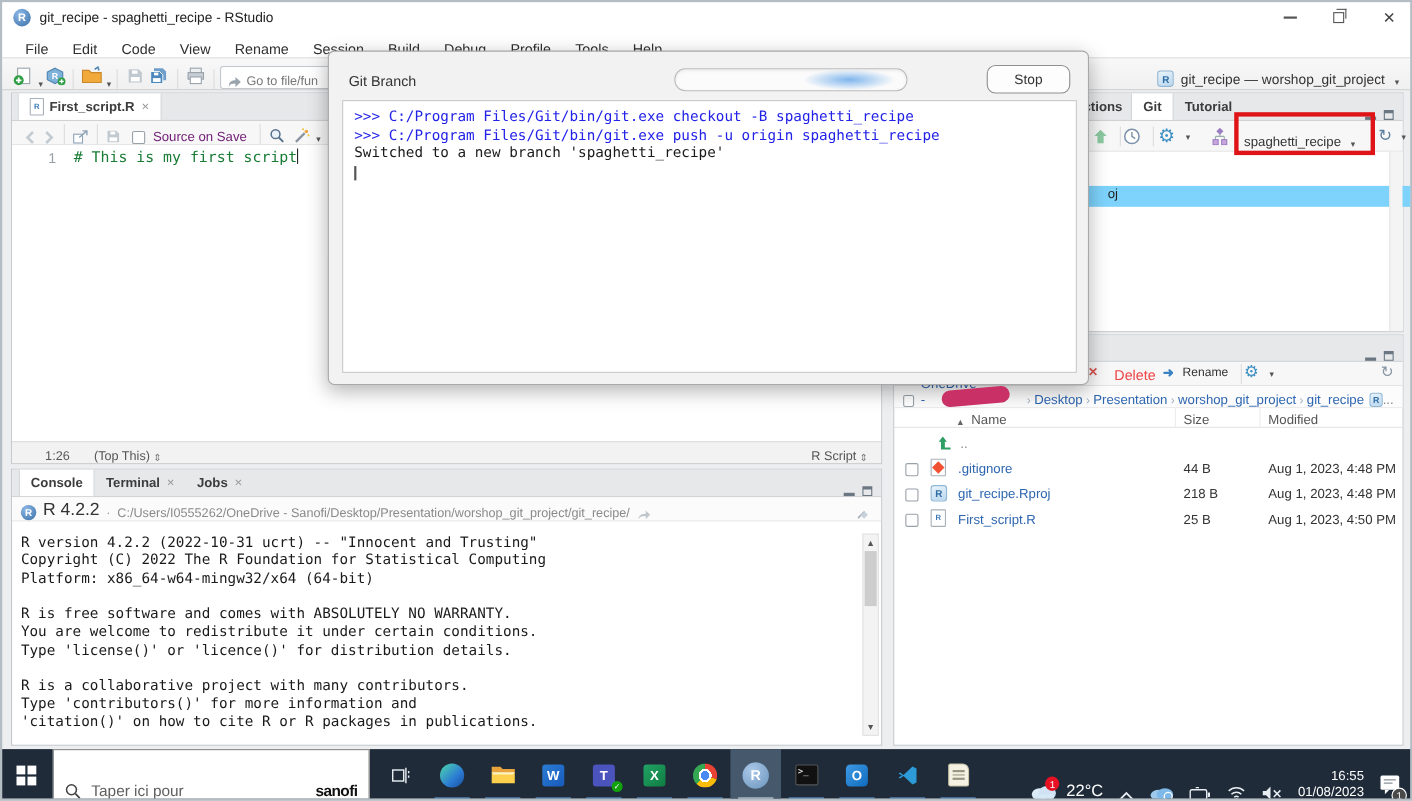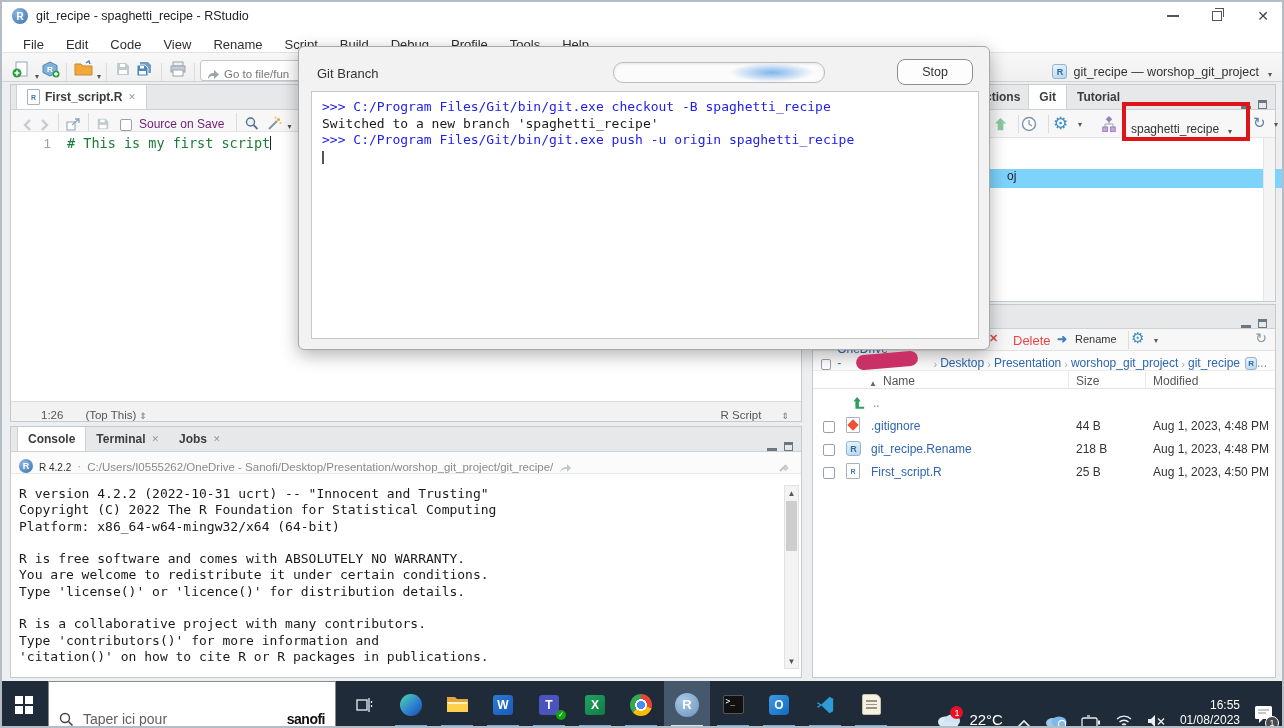--- a/index.html
+++ b/index.html
@@ -46,21 +46,21 @@
     </span>
   <span class="abs" style="left:1246px;top:2px;width:30px;height:24px;display:flex;align-items:center;justify-content:center;font-size:14px;color:#444">✕</span>
 </div>
 
 <div class="abs row" style="left:0;top:28px;width:1280px;height:22px;background:#fff;font-size:13px;color:#2f2f2f;padding-left:10px">
   <span style="padding:0 11px">File</span>
   <span style="padding:0 11px">Edit</span>
   <span style="padding:0 11px">Code</span>
   <span style="padding:0 11px">View</span>
   <span style="padding:0 11px">Rename</span>
-  <span style="padding:0 11px">Script</span>
+  <span style="padding:0 11px">Session</span>
   <span style="padding:0 11px">Build</span>
   <span style="padding:0 11px">Debug</span>
   <span style="padding:0 11px">Profile</span>
   <span style="padding:0 11px">Tools</span>
   <span style="padding:0 11px">Help</span>
 </div>
 
 <div class="abs row" style="left:0;top:50px;width:1280px;height:30px;background:linear-gradient(#f8f8f8,#f0f0f0);border-top:1px solid #e2e2e2;border-bottom:1px solid #d2d2d2;padding-left:8px">
   <span class="tico">
     <svg width="18" height="18" viewBox="0 0 18 18">
@@ -171,21 +171,21 @@
   <div class="abs" style="left:0;top:47px;right:0;bottom:20px;background:#fff">
     <span class="abs" style="left:0;top:4px;width:40px;text-align:right;color:#9aa0a6;font-size:13px">1</span>
     <span class="abs mono" style="left:56px;top:3px;font-size:13.5px;color:#1a7d36"><span># This is my first script</span><span style="display:inline-block;width:1px;height:14px;background:#222;vertical-align:-2px"></span></span>
   </div>
   <div class="abs row" style="left:0;bottom:0;width:100%;height:20px;background:#f2f2f2;border-top:1px solid #dcdcdc;font-size:11.5px;color:#555">
     <span style="margin-left:30px">1:26</span>
     <span class="row" style="margin-left:22px;gap:3px">
         <span>(Top This)</span>
         <span style="font-size:9px;color:#777">⇕</span>
       </span>
-    <span class="row" style="margin-left:auto;margin-right:12px;gap:20px">
+    <span class="row" style="margin-left:auto;margin-right:12px;gap:3px">
         <span>R Script</span>
         <span style="font-size:9px;color:#777">⇕</span>
       </span>
   </div>
 </div>
 
 <div class="pane" style="left:8px;top:424px;width:792px;height:252px">
   <div class="tabstrip" style="height:25px;padding-left:6px">
     <span class="tab active">
         <span>Console</span>
@@ -198,21 +198,21 @@
         <span>Jobs</span>
         <span class="tabx">✕</span>
       </span>
     <span class="row" style="margin-left:auto;gap:7px;padding-right:8px">
       <span class="pmin"></span>
       <span class="pmax"></span>
     </span>
   </div>
   <div class="row" style="height:22px;background:#fbfbfb;border-bottom:1px solid #e8e8e8;padding:0 8px;gap:6px">
     <span class="rball" style="width:14px;height:14px;font-size:9px">R</span>
-    <span style="font-size:10px;color:#333">R 4.2.2</span>
+    <span style="font-size:16px;color:#333">R 4.2.2</span>
     <span style="color:#999;font-size:12px">·</span>
     <span style="font-size:11.5px;color:#8a8a8a;white-space:nowrap;overflow:hidden;max-width:600px">C:/Users/I0555262/OneDrive - Sanofi/Desktop/Presentation/worshop_git_project/git_recipe/</span>
     <svg width="12" height="10" viewBox="0 0 12 10">
         <path d="M1 9C2 5 5 4 8 4V1l4 4-4 4V6C5 6 3 6.5 1 9Z" fill="#c0c6cc"></path>
       </svg>
     <svg width="15" height="15" viewBox="0 0 15 15" style="margin-left:auto">
         <path d="M2 13 8 7" stroke="#a8b2ba" stroke-width="1.6"></path>
         <path d="M8 7l3 3-3.5 3.5L4.5 10.5Z" fill="#c9d2da"></path>
       </svg>
   </div>
@@ -340,21 +340,21 @@
       <span class="page abs" style="left:33px;width:14px;height:16px">
           <span style="width:8px;height:8px;background:#f05133;transform:rotate(45deg);display:block"></span>
         </span>
       <span class="abs link" style="left:58px">.gitignore</span>
       <span class="abs" style="left:263px">44 B</span>
       <span class="abs" style="left:340px">Aug 1, 2023, 4:48 PM</span>
     </div>
     <div class="row" style="height:23px;position:relative">
       <span class="cb abs" style="left:10px"></span>
       <span class="rcube abs" style="left:33px;width:15px;height:15px;font-size:9px">R</span>
-      <span class="abs link" style="left:58px">git_recipe.Rename</span>
+      <span class="abs link" style="left:58px">git_recipe.Rproj</span>
       <span class="abs" style="left:263px">218 B</span>
       <span class="abs" style="left:340px">Aug 1, 2023, 4:48 PM</span>
     </div>
     <div class="row" style="height:23px;position:relative">
       <span class="cb abs" style="left:10px"></span>
       <span class="page abs" style="left:33px;width:14px;height:16px">
           <span style="font-size:7px;color:#3a7ab8;font-weight:bold">R</span>
         </span>
       <span class="abs link" style="left:58px">First_script.R</span>
       <span class="abs" style="left:263px">25 B</span>
@@ -366,22 +366,22 @@
 <div class="abs" style="left:296px;top:44px;width:692px;height:304px;background:#f2f2f2;border:1px solid #a8a8a8;border-radius:6px;box-shadow:0 5px 18px rgba(0,0,0,.3);z-index:20">
   <span class="abs" style="left:18px;top:19px;font-size:13px;color:#333">Git Branch</span>
   <span class="abs" style="left:314px;top:15px;width:212px;height:21px;border:1px solid #bcbcbc;border-radius:10px;background:#fbfbfb;box-shadow:inset 0 1px 3px rgba(0,0,0,.08);overflow:hidden">
     <span class="abs" style="left:45%;top:0;width:50%;height:100%;background:radial-gradient(closest-side at 60% 50%, #7fb5ec, rgba(127,181,236,0));"></span>
   </span>
   <span class="abs" style="left:598px;top:12px;width:76px;height:26px;background:#fdfdfd;border:1px solid #8f8f8f;border-radius:8px;display:flex;align-items:center;justify-content:center;font-size:12.5px;color:#333">
       <span>Stop</span>
     </span>
   <div class="abs mono" style="left:12px;top:44px;width:668px;height:248px;background:#fff;border:1px solid #c8c8c8;padding:7px 10px;font-size:13px;line-height:16.5px">
     <div style="color:#2121e8">&gt;&gt;&gt; C:/Program Files/Git/bin/git.exe checkout -B spaghetti_recipe</div>
+    <div style="color:#2121e8">&gt;&gt;&gt; C:/Program Files/Git/bin/git.exe push -u origin spaghetti_recipe</div>
     <div style="color:#1a1a1a">Switched to a new branch 'spaghetti_recipe'</div>
-    <div style="color:#2121e8">&gt;&gt;&gt; C:/Program Files/Git/bin/git.exe push -u origin spaghetti_recipe</div>
     <div style="width:2px;height:13px;background:#555;margin-top:2px"></div>
   </div>
 </div>
 
 <div class="abs" style="left:1120px;top:100px;width:128px;height:39px;border:4px solid #df1418;z-index:30"></div>
 
 <div class="abs row" style="left:-2px;top:679px;width:1284px;height:47px;background:#1f2b39;z-index:40">
   <span class="appslot" style="width:48px">
     <span style="display:grid;grid-template-columns:8px 8px;grid-gap:2px">
         <span style="width:8px;height:8px;background:#fff"></span>

